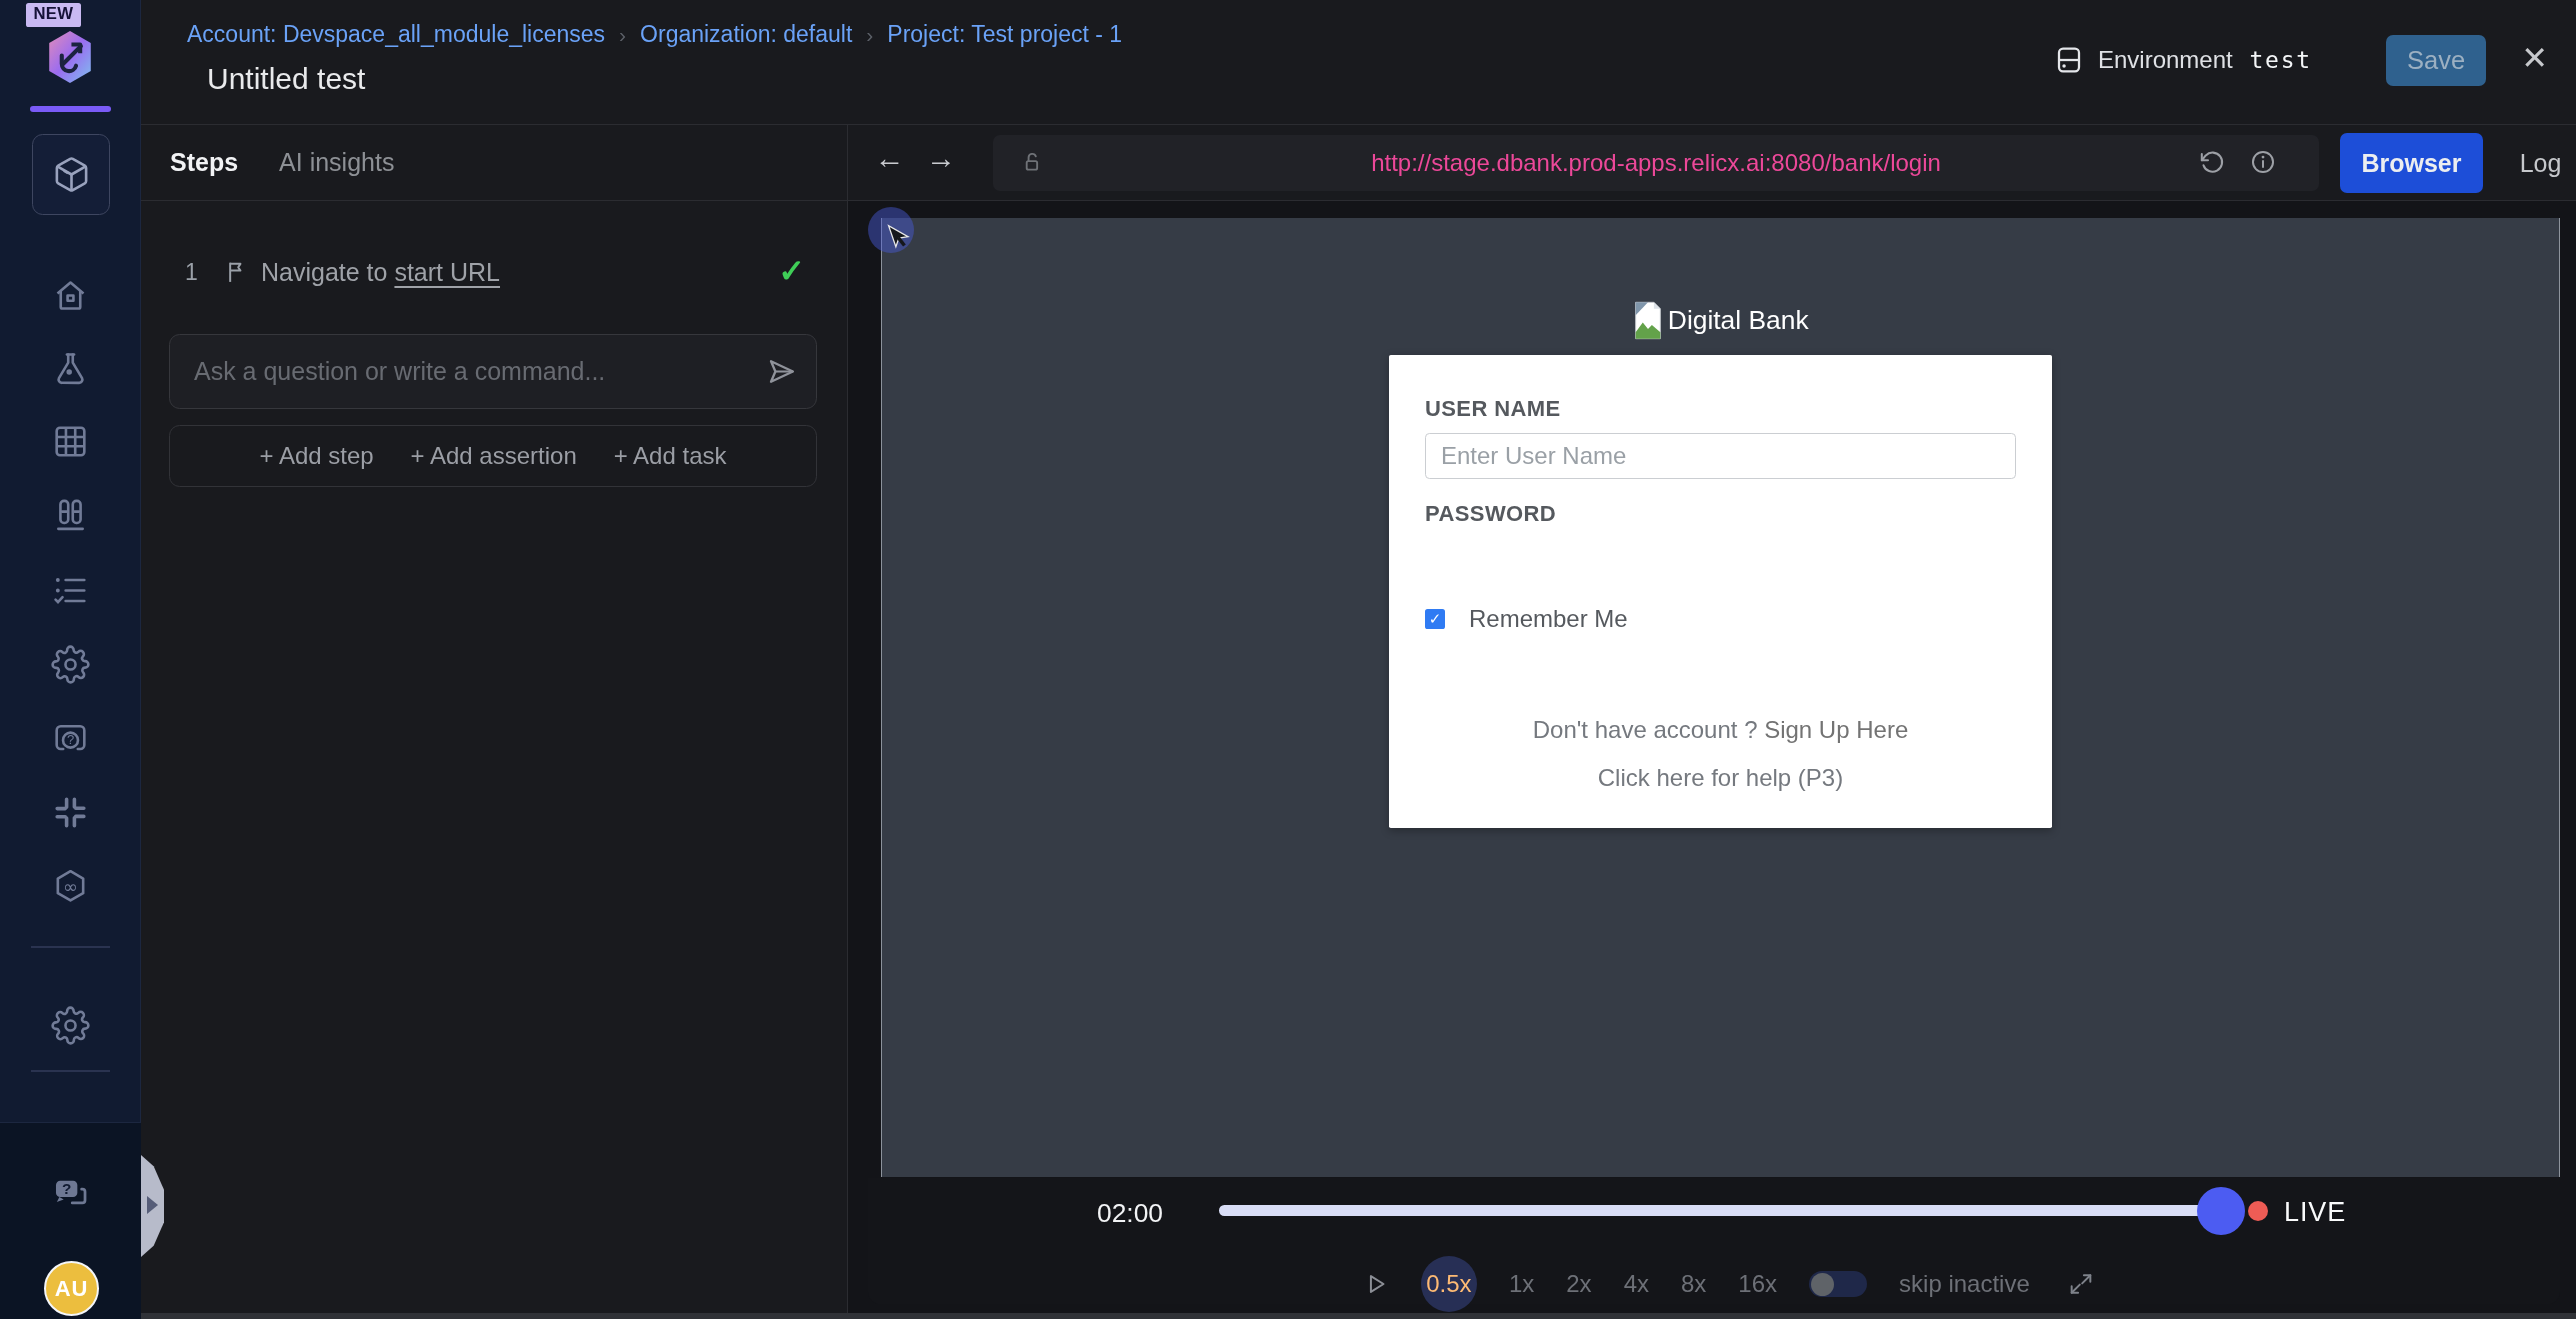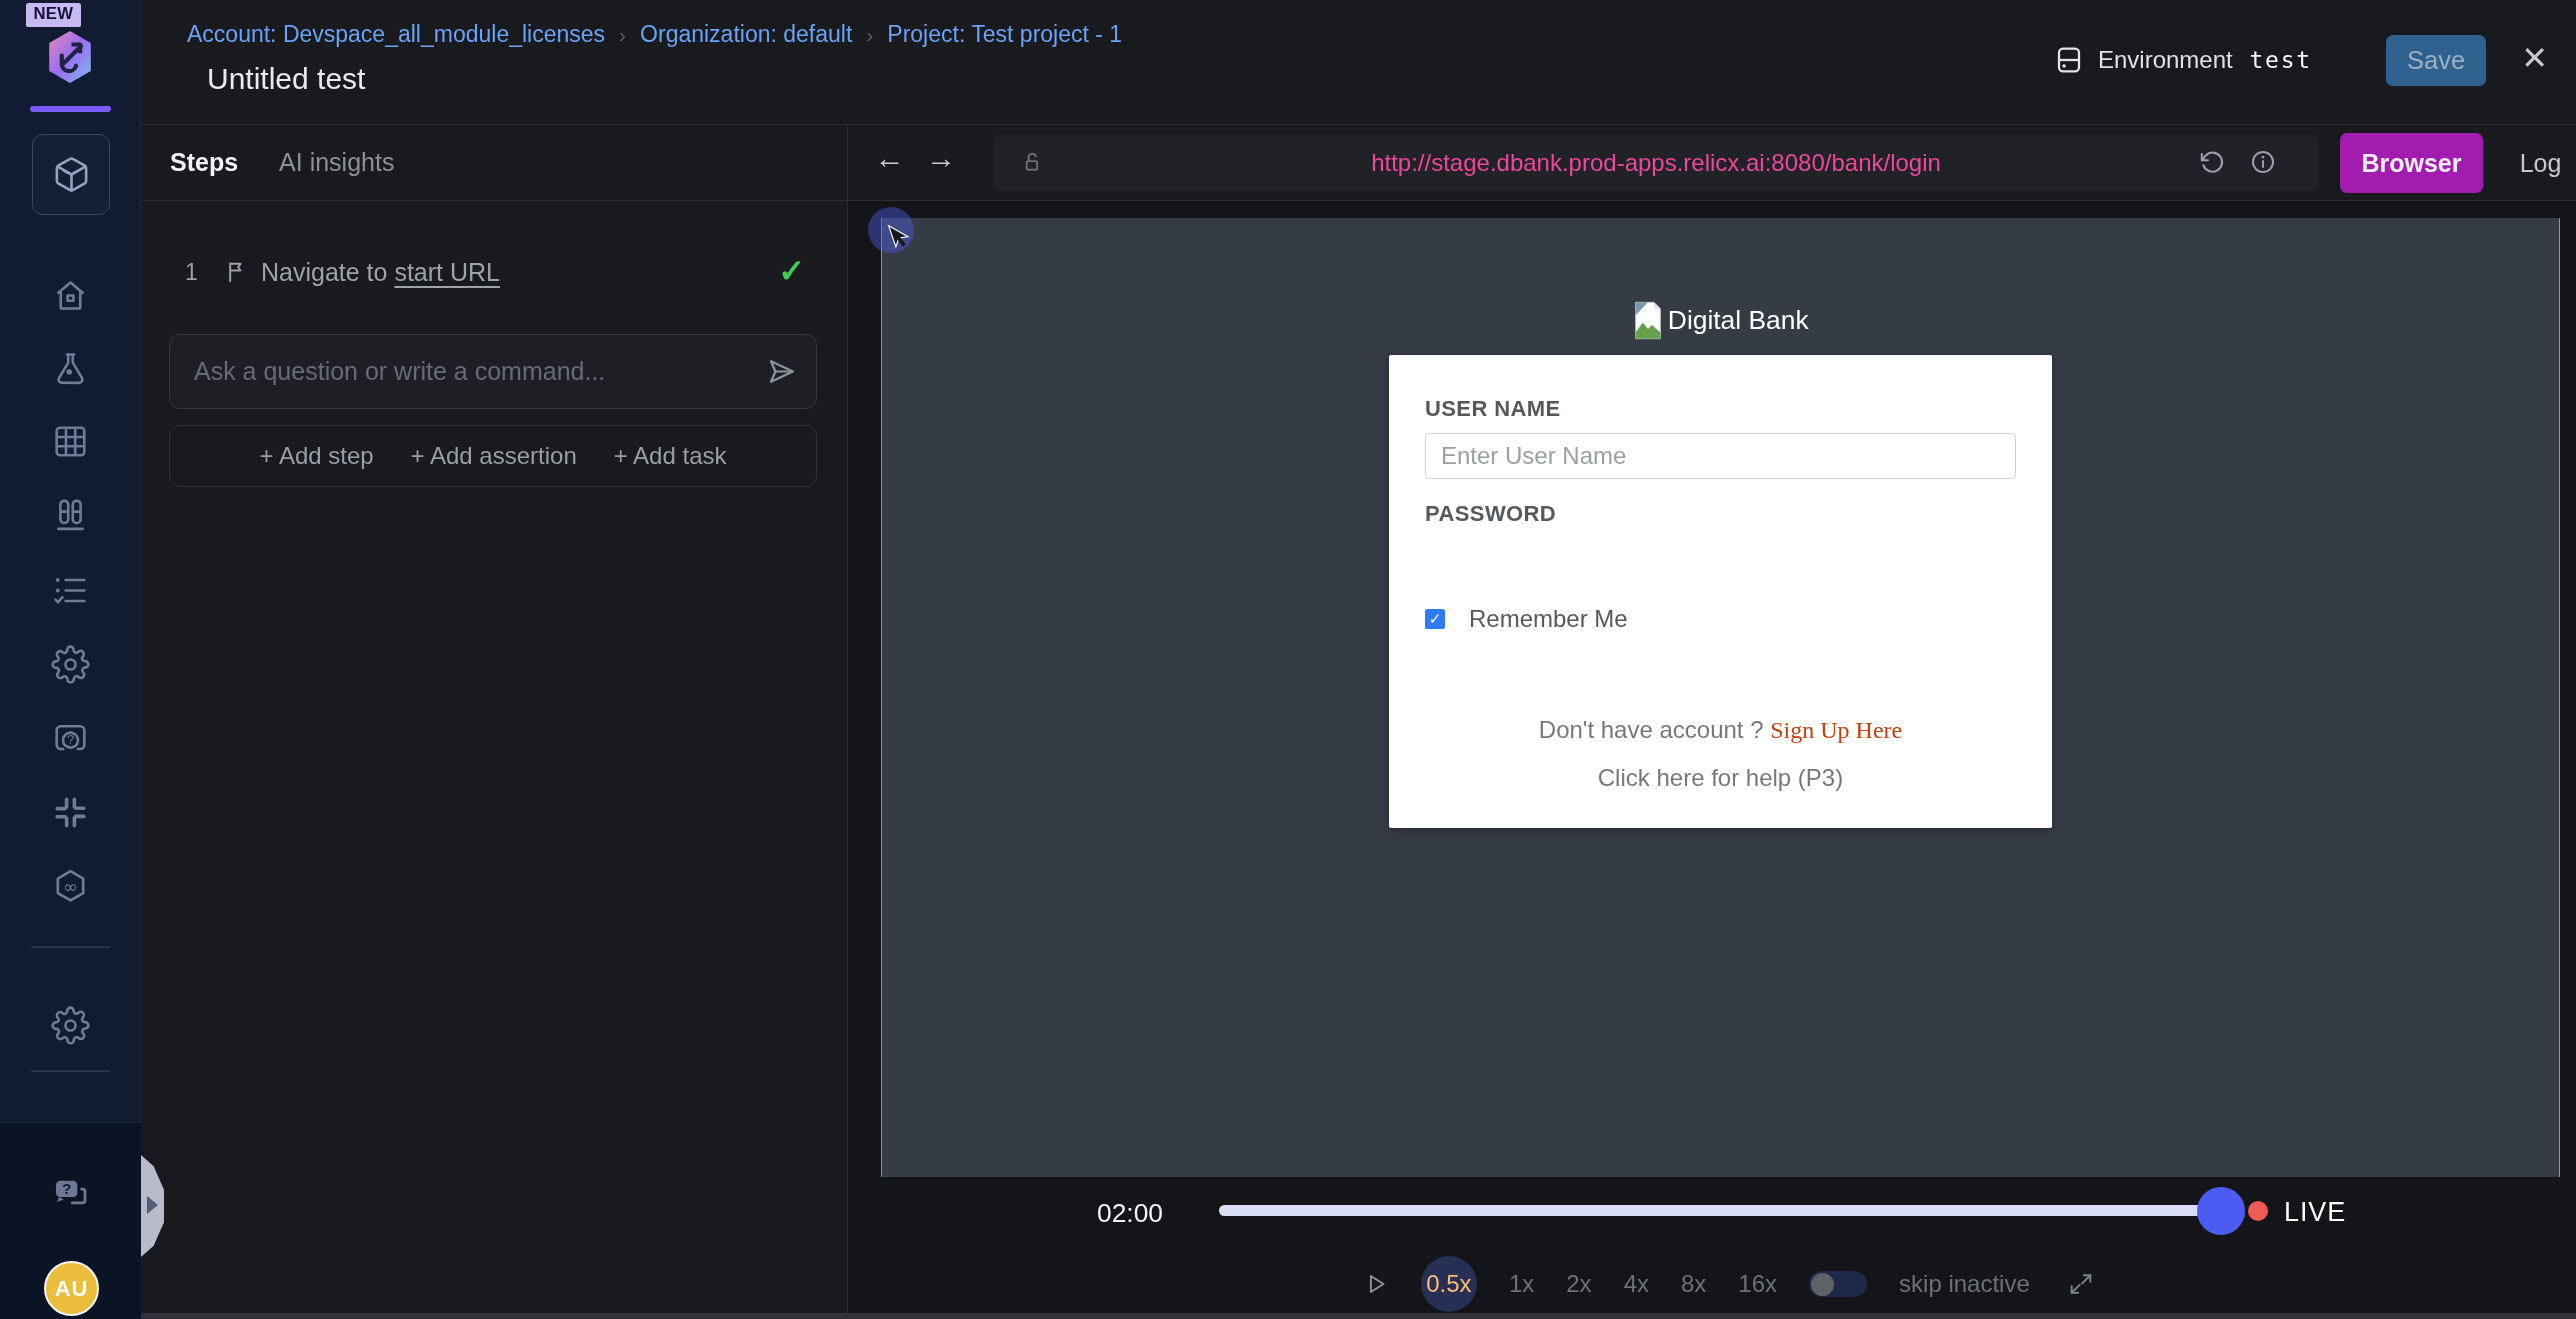--- a/index.html
+++ b/index.html
@@ -62,39 +62,39 @@
   .btoolbar { position:absolute; left:0; top:0; width:100%; height:76px; background:#191a1e; border-bottom:0.9px solid #2b2c31; }
   .nav-arrow { position:absolute; top:16px; font-size:30px; color:#c9cbd0; background:none; border:none; cursor:pointer; }
   .nav-back { left:26.4px; }
   .nav-fwd { left:78px; }
   .urlbar { position:absolute; left:145px; top:9.7px; width:1326px; height:56px; background:#212227; border-radius:7px; cursor:text; }
   .lock-icon { position:absolute; left:26.4px; top:14px; color:#6f7277; }
   .url-text { position:absolute; left:0; top:0; width:100%; height:100%; display:flex; align-items:center; justify-content:center; font-size:24px; color:#ec4899; }
   .reload-btn { position:absolute; right:93px; top:14px; color:#9da0a6; background:none; border:none; cursor:pointer; }
   .info-btn { position:absolute; right:42px; top:13.2px; color:#9da0a6; background:none; border:none; cursor:pointer; }
   .view-tab { position:absolute; top:8px; height:60px; display:flex; align-items:center; justify-content:center; font-size:25px; cursor:pointer; }
-  .view-tab.browser { left:1492px; width:143px; background:#a21caf; border-radius:7px; color:#eceef0; font-weight:600; }
+  .view-tab.browser { left:1492px; width:143px; background:#1d4ed8; border-radius:7px; color:#eceef0; font-weight:600; }
   .view-tab.log { left:1660px; width:65px; color:#c6c8cc; }
 
   .viewport { position:absolute; left:33px; top:93px; width:1679px; height:959px; background:#363c46; border-left:0.9px solid rgba(228,233,242,.5); border-right:0.9px solid rgba(228,233,242,.5); }
   .cursor-glow { position:absolute; left:-14px; top:-10.6px; width:46px; height:46px; border-radius:50%; background:rgba(73,92,220,.45); }
   .cursor { position:absolute; left:0px; top:3.5px; width:35px; height:35px; }
   .site-logo-row { position:absolute; left:0; top:83px; width:100%; display:flex; align-items:center; justify-content:center; gap:3.5px; }
   .broken-img { width:32px; height:39px; }
   .site-logo-alt { font-size:26.4px; color:#ffffff; }
   .login-card { position:absolute; left:507px; top:137px; width:663px; height:473px; background:#ffffff; border-radius:1.8px; box-shadow:0 2.6px 8.8px rgba(0,0,0,.28); }
   .f-label { position:absolute; left:36px; font-size:22px; font-weight:700; color:#55595e; letter-spacing:0.4px; }
   .f-input { position:absolute; left:36px; width:591px; height:46px; border:0.9px solid #cbced2; border-radius:4.4px; font-size:24px; font-family:inherit; color:#333; padding:0 15px; outline:none; }
   .f-input::placeholder { color:#9aa0a6; }
   .remember-row { position:absolute; left:36px; top:250px; display:flex; align-items:center; }
   .checkbox { width:20px; height:20px; background:#2f7bf3; border-radius:2.6px; color:#fff; font-size:15px; display:flex; align-items:center; justify-content:center; cursor:pointer; }
   .remember-label { font-size:24px; color:#55595e; margin-left:24px; }
   .signin-btn { position:absolute; left:36px; top:292px; width:591px; height:56px; background:#4caf50; border:none; border-radius:4.4px; color:#fff; font-size:23px; font-weight:600; font-family:inherit; letter-spacing:0.4px; cursor:pointer; }
   .signup-line { position:absolute; left:0; top:361px; width:100%; text-align:center; font-size:24px; color:#75797f; }
-  .signup-link { color:#c2410c; cursor:pointer;font-family:Liberation Serif, serif; }
+  .signup-link { color:#737373; cursor:pointer; }
   .help-line { position:absolute; left:0; top:409px; width:100%; text-align:center; font-size:24px; color:#75797f; cursor:pointer; }
 
   
   .playbar { position:absolute; left:0; top:1053px; width:100%; height:142px; background:#131418; }
   .playbar-inner { position:absolute; left:20px; right:16px; top:0; height:126px; background:#141519; border-radius:0 0 12.3px 12.3px; }
   .pb-time { position:absolute; left:249px; top:20px; font-size:26.4px; color:#f2f3f5; }
   .pb-track { position:absolute; left:371px; top:27px; width:1002px; height:10.6px; border-radius:5.3px; background:#d9ddf6; cursor:pointer; }
   .pb-handle { position:absolute; left:1349px; top:8.8px; width:48px; height:48px; border-radius:50%; background:#4c5cf2; cursor:grab; }
   .pb-livedot { position:absolute; left:1400px; top:23px; width:20px; height:20px; border-radius:50%; background:#ee5c55; }
   .pb-live { position:absolute; left:1436px; top:18.5px; font-size:27px; color:#fafbfc; letter-spacing:0.9px; }

